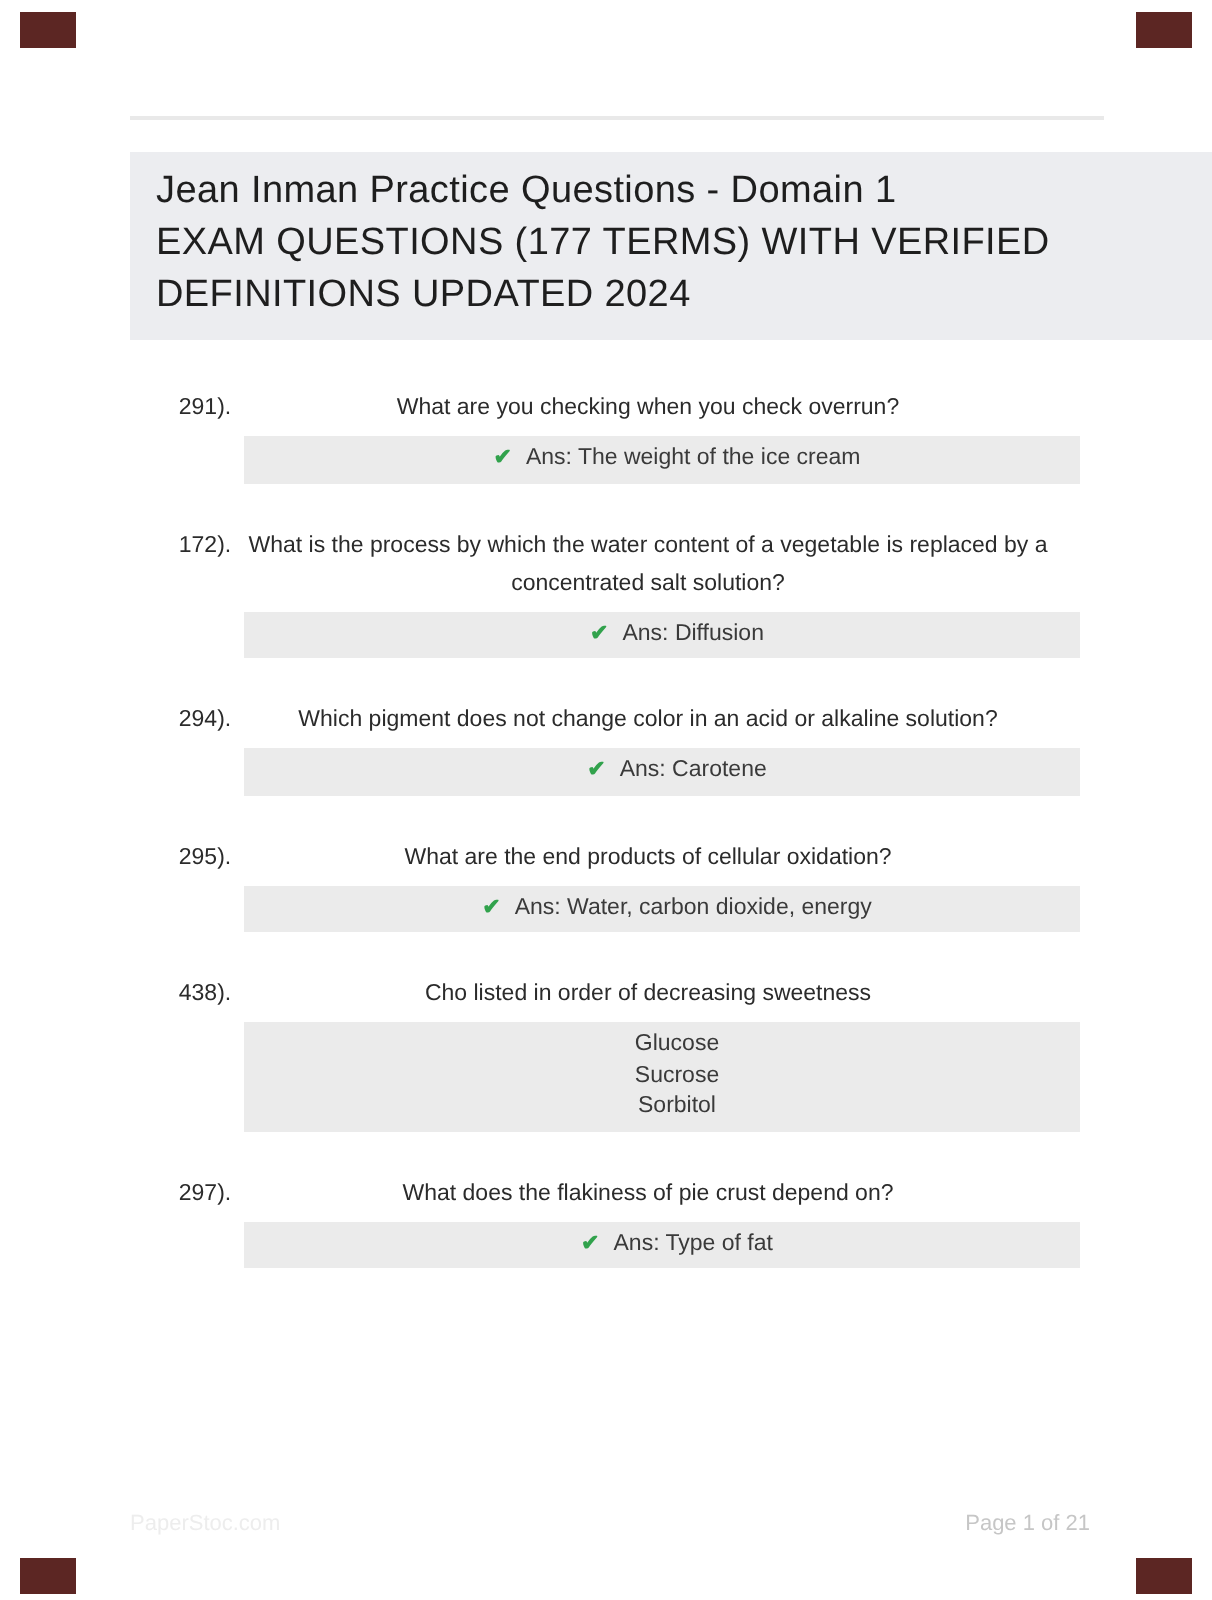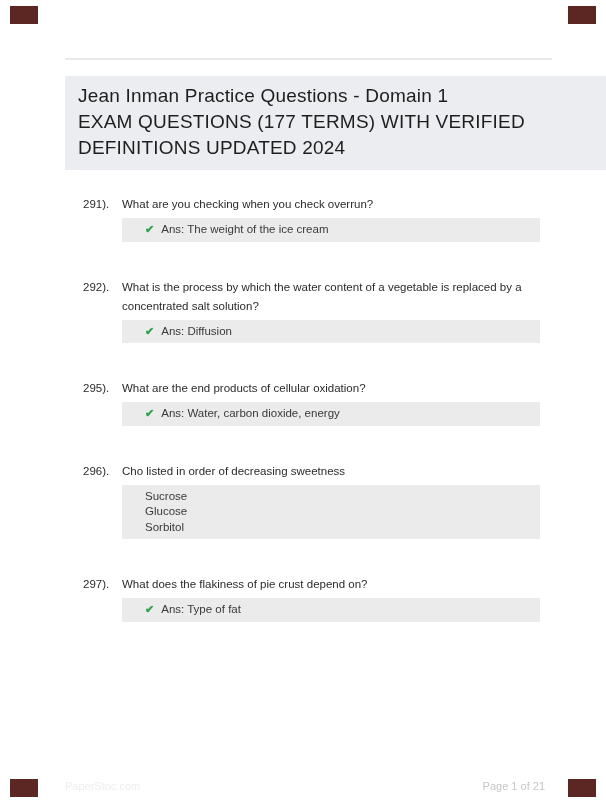--- a/index.html
+++ b/index.html
@@ -40,21 +40,21 @@
     font-size: 19px;
     line-height: 26px;
     letter-spacing: 0.2px;
   }
 
   .questions {
     position: absolute;
     left: 83px; top: 195px;
     width: 457px;
   }
-  .q-item { margin-bottom: 36px; }
+  .q-item { margin-bottom: 22px; text-align: center; }
   .q-row { display: flex; align-items: flex-start; }
   .q-num {
     flex: 0 0 39px;
     width: 39px;
     font-size: 11.5px;
     line-height: 19px;
     color: #2b2b2b;
   }
   .q-text {
     flex: 1;
@@ -76,21 +76,21 @@
   }
   .check {
     color: var(--check_green, #31a24c);
     font-weight: bold;
     font-size: 11px;
     margin-right: 7px;
   }
 
   .footer {
     position: absolute;
-    left: 65px; right: 61px; bottom: 8px;
+    left: 65px; right: 61px; bottom: 32px;
     display: flex;
     justify-content: space-between;
     align-items: baseline;
     font-size: 11px;
   }
   .watermark { color: #ededed; }
   .page-info { color: #c6c6c6; }
 </style>
 </head>
 <body>
@@ -117,48 +117,57 @@
         <div class="q-num">291).</div>
         <div class="q-text">What are you checking when you check overrun?</div>
       </div>
       <div class="ans-box">
         <div><span class="check">✔</span><span>Ans: The weight of the ice cream</span></div>
       </div>
     </div>
 
     <div class="q-item">
       <div class="q-row">
-        <div class="q-num">292).</div>
+        <div class="q-num">172).</div>
         <div class="q-text">What is the process by which the water content of a vegetable is replaced by a concentrated salt solution?</div>
       </div>
       <div class="ans-box">
         <div><span class="check">✔</span><span>Ans: Diffusion</span></div>
       </div>
     </div>
 
 
+    <div class="q-item">
+      <div class="q-row">
+        <div class="q-num">294).</div>
+        <div class="q-text">Which pigment does not change color in an acid or alkaline solution?</div>
+      </div>
+      <div class="ans-box">
+        <div><span class="check">✔</span><span>Ans: Carotene</span></div>
+      </div>
+    </div>
 
     <div class="q-item">
       <div class="q-row">
         <div class="q-num">295).</div>
         <div class="q-text">What are the end products of cellular oxidation?</div>
       </div>
       <div class="ans-box">
         <div><span class="check">✔</span><span>Ans: Water, carbon dioxide, energy</span></div>
       </div>
     </div>
 
     <div class="q-item">
       <div class="q-row">
-        <div class="q-num">296).</div>
+        <div class="q-num">438).</div>
         <div class="q-text">Cho listed in order of decreasing sweetness</div>
       </div>
       <div class="ans-box">
+        <div>Glucose</div>
         <div>Sucrose</div>
-        <div>Glucose</div>
         <div>Sorbitol</div>
       </div>
     </div>
 
     <div class="q-item">
       <div class="q-row">
         <div class="q-num">297).</div>
         <div class="q-text">What does the flakiness of pie crust depend on?</div>
       </div>
       <div class="ans-box">

